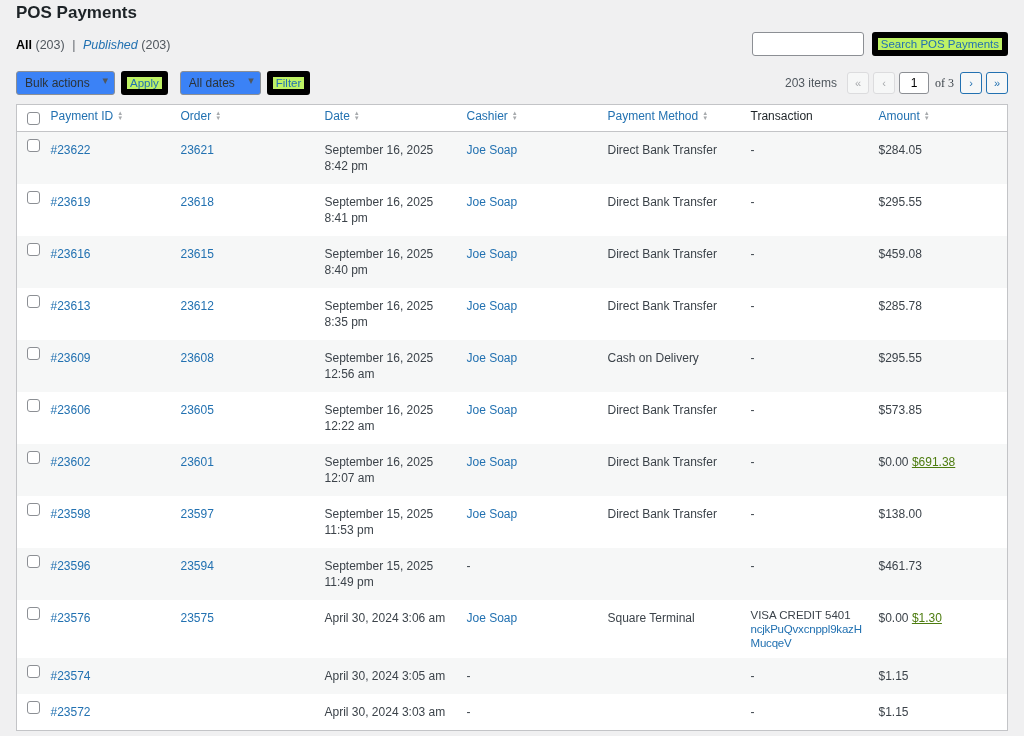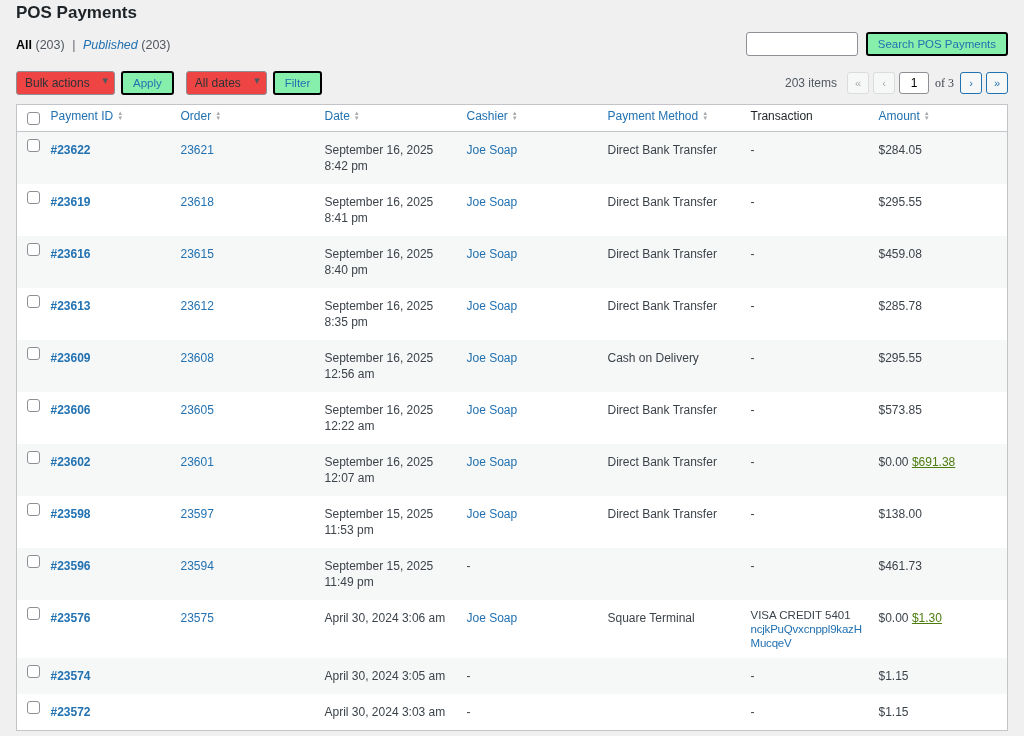--- a/index.html
+++ b/index.html
@@ -26,32 +26,32 @@
   .subsubsub .count { color: #50575e; }
   .subsubsub .pub-label { color: #2271b1; font-style: italic; }
   .subsubsub .sep { color: #646970; margin: 0 4px; }
   .search-box { display: flex; align-items: center; }
   .search-box input[type="text"] {
     width: 112px; height: 24px; border: 1px solid #8c8f94; border-radius: 3px;
     background: #fff; margin-right: 8px; padding: 0 6px; font-size: 12px;
     font-family: "Liberation Sans", sans-serif;
   }
   .button {
-    height: 24px; background: #86efac; border: 2px solid #000000; color: #2271b1;
-    border-radius: 3px; font-size: 11.5px; padding: 0 10px; cursor: pointer;
+    height: 24px; background: #bef264; border: 6px solid #000000; color: #2271b1;
+    border-radius: 3px; font-size: 11.5px; padding: 0 3px; cursor: pointer;
     font-family: "Liberation Sans", sans-serif; white-space: nowrap;
   }
 
   
   .tablenav { display: flex; justify-content: space-between; align-items: center; margin-top: 10px; height: 26px; }
   .tablenav .left { display: flex; align-items: center; gap: 6px; }
   .select-wrap { position: relative; display: inline-block; }
   .select-wrap select {
     appearance: none; -webkit-appearance: none; -moz-appearance: none;
-    height: 24px; border: 1px solid #8c8f94; border-radius: 3px; background: #ef4444;
+    height: 24px; border: 1px solid #8c8f94; border-radius: 3px; background: #3b82f6;
     font-size: 12px; color: #2c3338; padding: 0 24px 0 8px; cursor: pointer;
     font-family: "Liberation Sans", sans-serif;
   }
   .select-wrap .chev {
     position: absolute; right: 7px; top: 3px; font-size: 11px; color: #50575e; pointer-events: none;
   }
   .pagination { display: flex; align-items: center; gap: 4px; font-size: 12px; }
   .displaying-num { color: #50575e; margin-right: 6px; }
   .page-btn {
     display: inline-flex; align-items: center; justify-content: center;
@@ -75,21 +75,21 @@
     text-align: left; font-weight: 400; font-size: 12px; padding: 2px 8px 6px 0;
     border-bottom: 1px solid #c3c4c7; color: #1d2327; white-space: nowrap;
   }
   thead th.sortable a { color: #2271b1; text-decoration: none; cursor: pointer; display: inline-flex; align-items: center; }
   th.cb-col, td.cb-col { padding: 6px 0 6px 10px; }
   .sorting-indicator { display: inline-flex; flex-direction: column; margin-left: 4px; }
   .sorting-indicator .arr { font-size: 6px; line-height: 5px; color: #a7aaad; }
   tbody td { padding: 10px 8px 10px 0; line-height: 16px; vertical-align: top; color: #3c434a; }
   tbody tr:nth-child(odd) { background: #f6f7f7; }
   tbody tr:nth-child(even) { background: #ffffff; }
-  a.pid { color: #2271b1; font-weight: 700; text-decoration: none; cursor: pointer; }
+  a.pid { color: #2271b1; font-weight: 400; text-decoration: none; cursor: pointer; }
   a.link { color: #2271b1; text-decoration: none; cursor: pointer; }
   .dash { color: #3c434a; }
   .txn-wrap { margin: -2px 0; line-height: 14px; font-size: 11.5px; }
   .txn-card { color: #3c434a; display: block; }
   a.txn-link { color: #2271b1; text-decoration: none; word-break: break-all; letter-spacing: -0.2px; cursor: pointer; }
   td.amount-cell del { color: #4d7c0f; text-decoration: underline; }
   input[type="checkbox"] {
     appearance: none; -webkit-appearance: none; width: 13px; height: 13px;
     border: 1px solid #8c8f94; border-radius: 3px; background: #fff; margin: 1px 0 0;
     cursor: pointer; display: inline-block; vertical-align: top;

